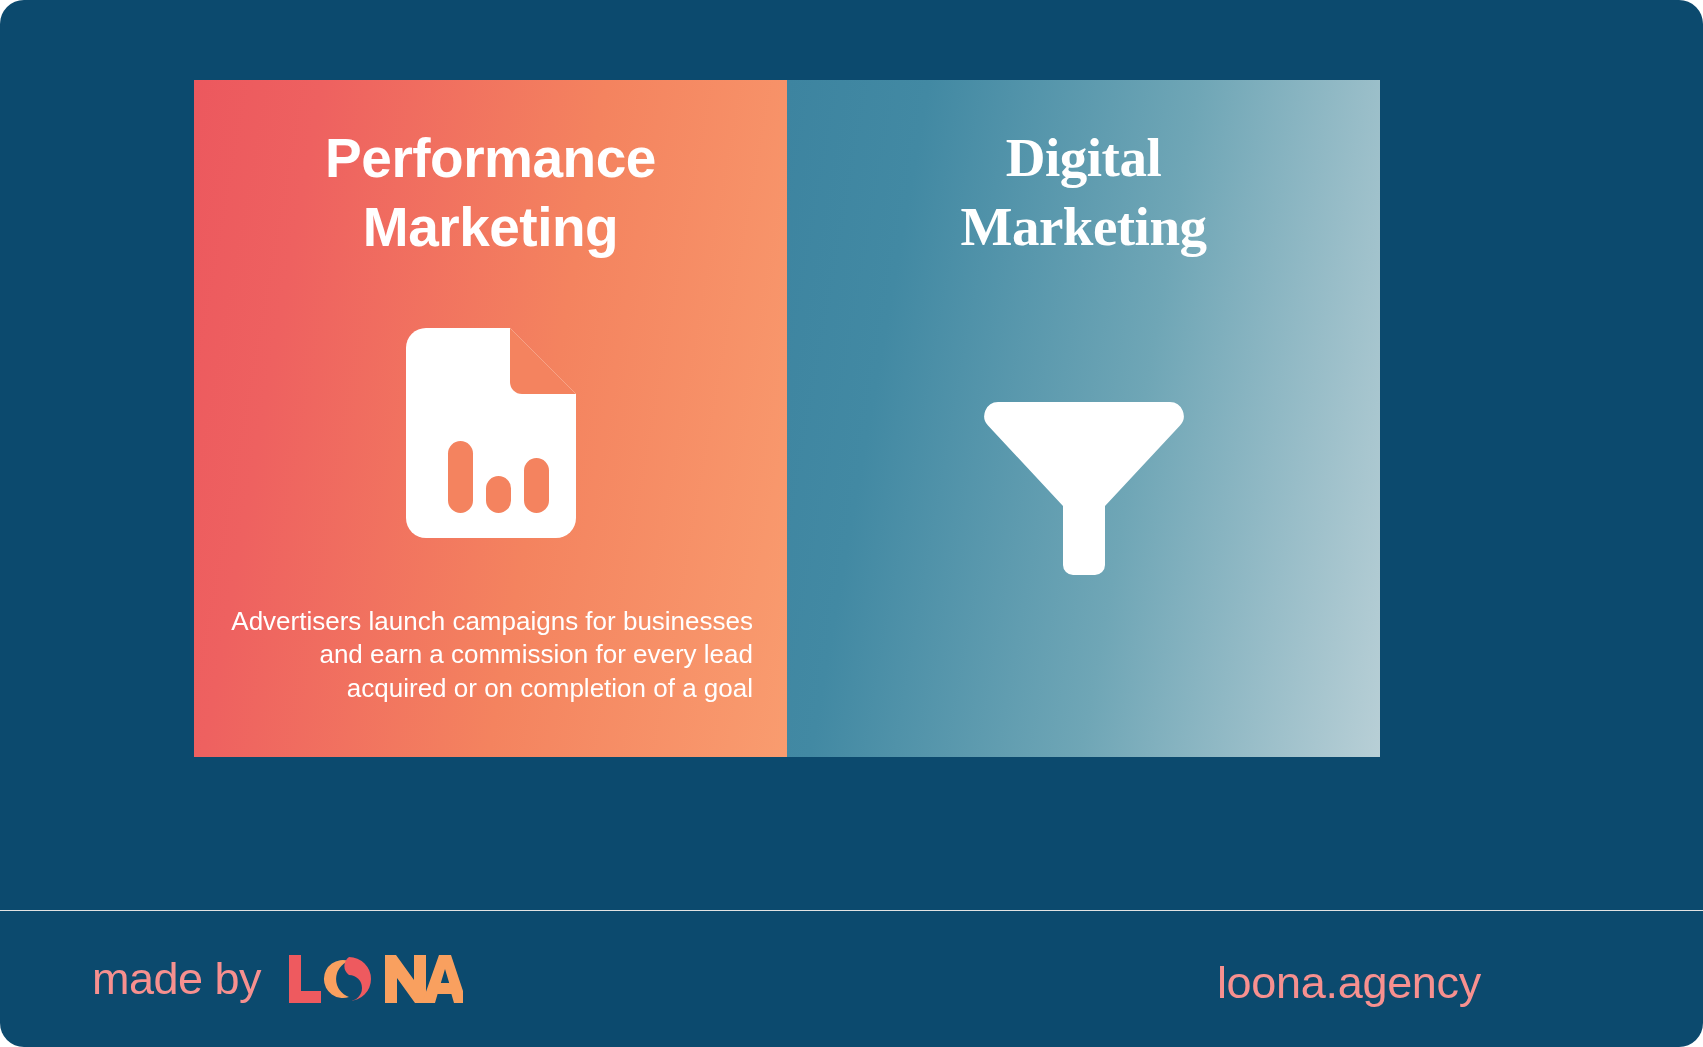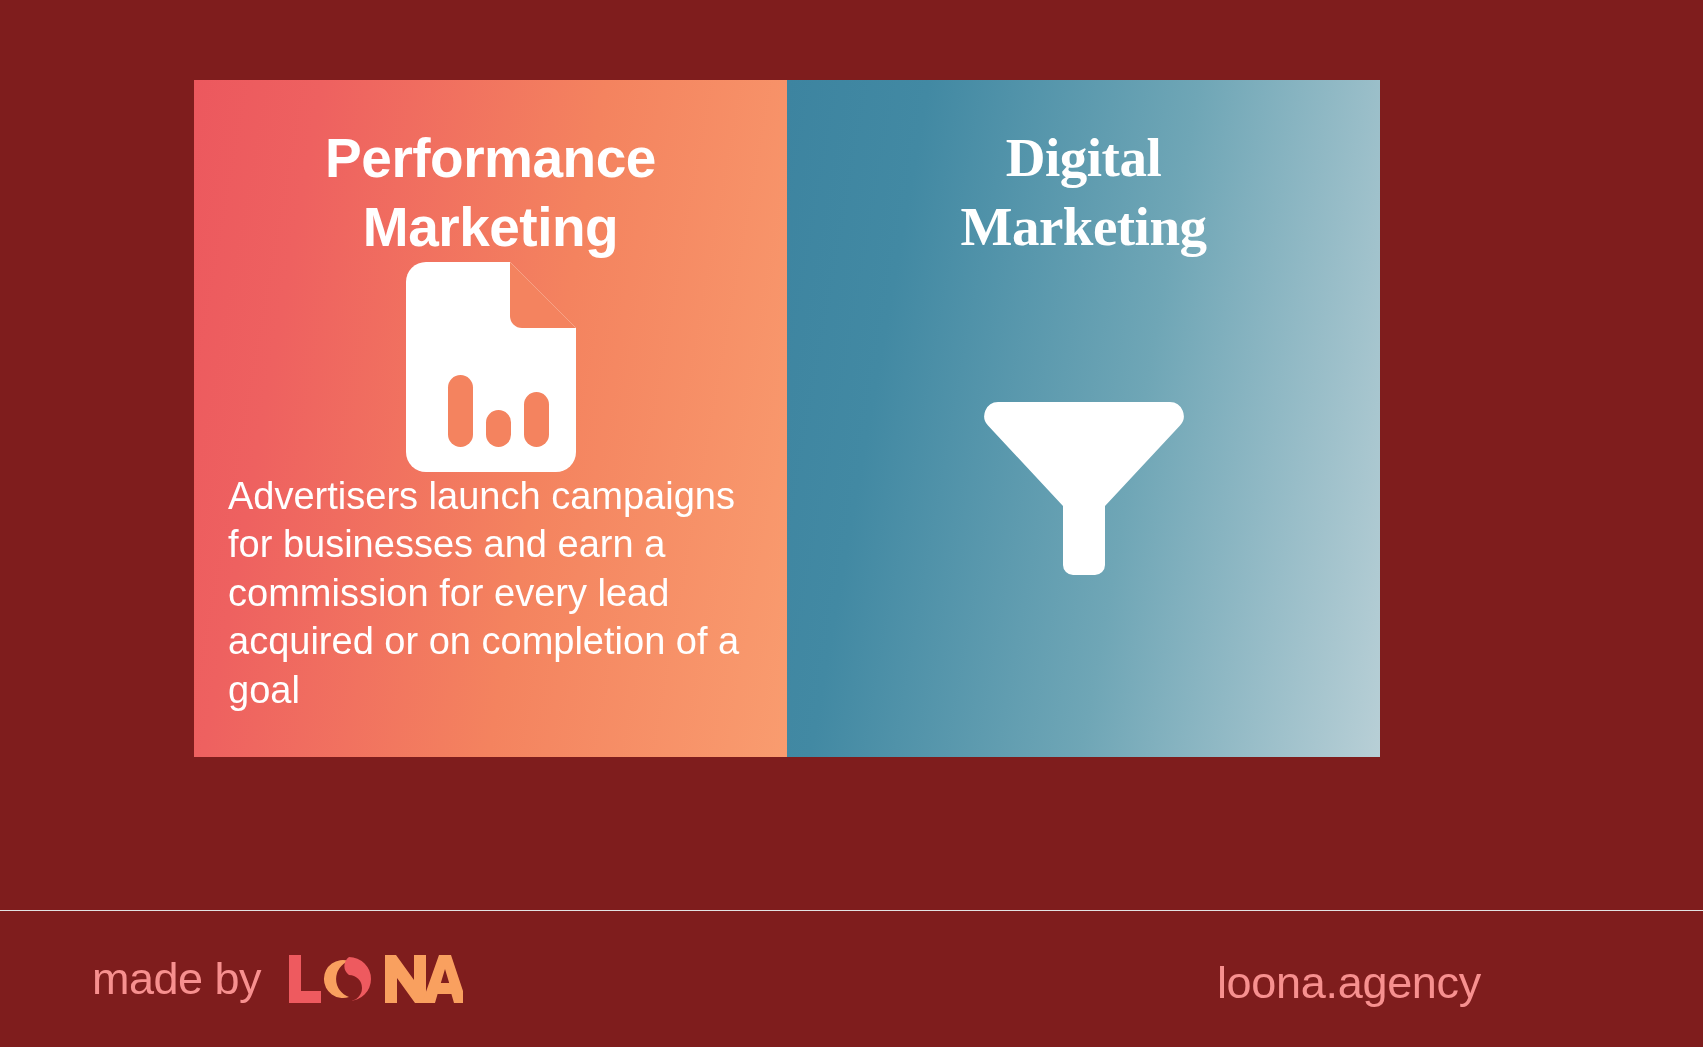--- a/index.html
+++ b/index.html
@@ -11,21 +11,22 @@
     width: 1703px;
     height: 1047px;
     font-family: "Liberation Sans", sans-serif;
     position: relative;
     overflow: hidden;
   }
 
   .canvas {
     position: absolute;
     inset: 0;
-    background: #7f1d1d;
+    background: #0c4a6e;
+    border-radius: 24px;
   }
 
   
   .card {
     position: absolute;
     left: 194px;
     top: 80px;
     width: 1186px;
     height: 677px;
     display: flex;
@@ -78,23 +79,23 @@
   }
 
   .icon-funnel {
     width: 200px;
     height: 180px;
     display: block;
   }
 
   .panel-desc {
     color: #ffffff;
-    font-size: 38px;
+    font-size: 26px;
     line-height: 1.28;
-    text-align: left;
+    text-align: right;
     margin: 0 0 18px 0;
     max-width: 530px;
     font-weight: normal;
   }
 
   
   .footer-divider {
     position: absolute;
     left: 0;
     top: 910px;

